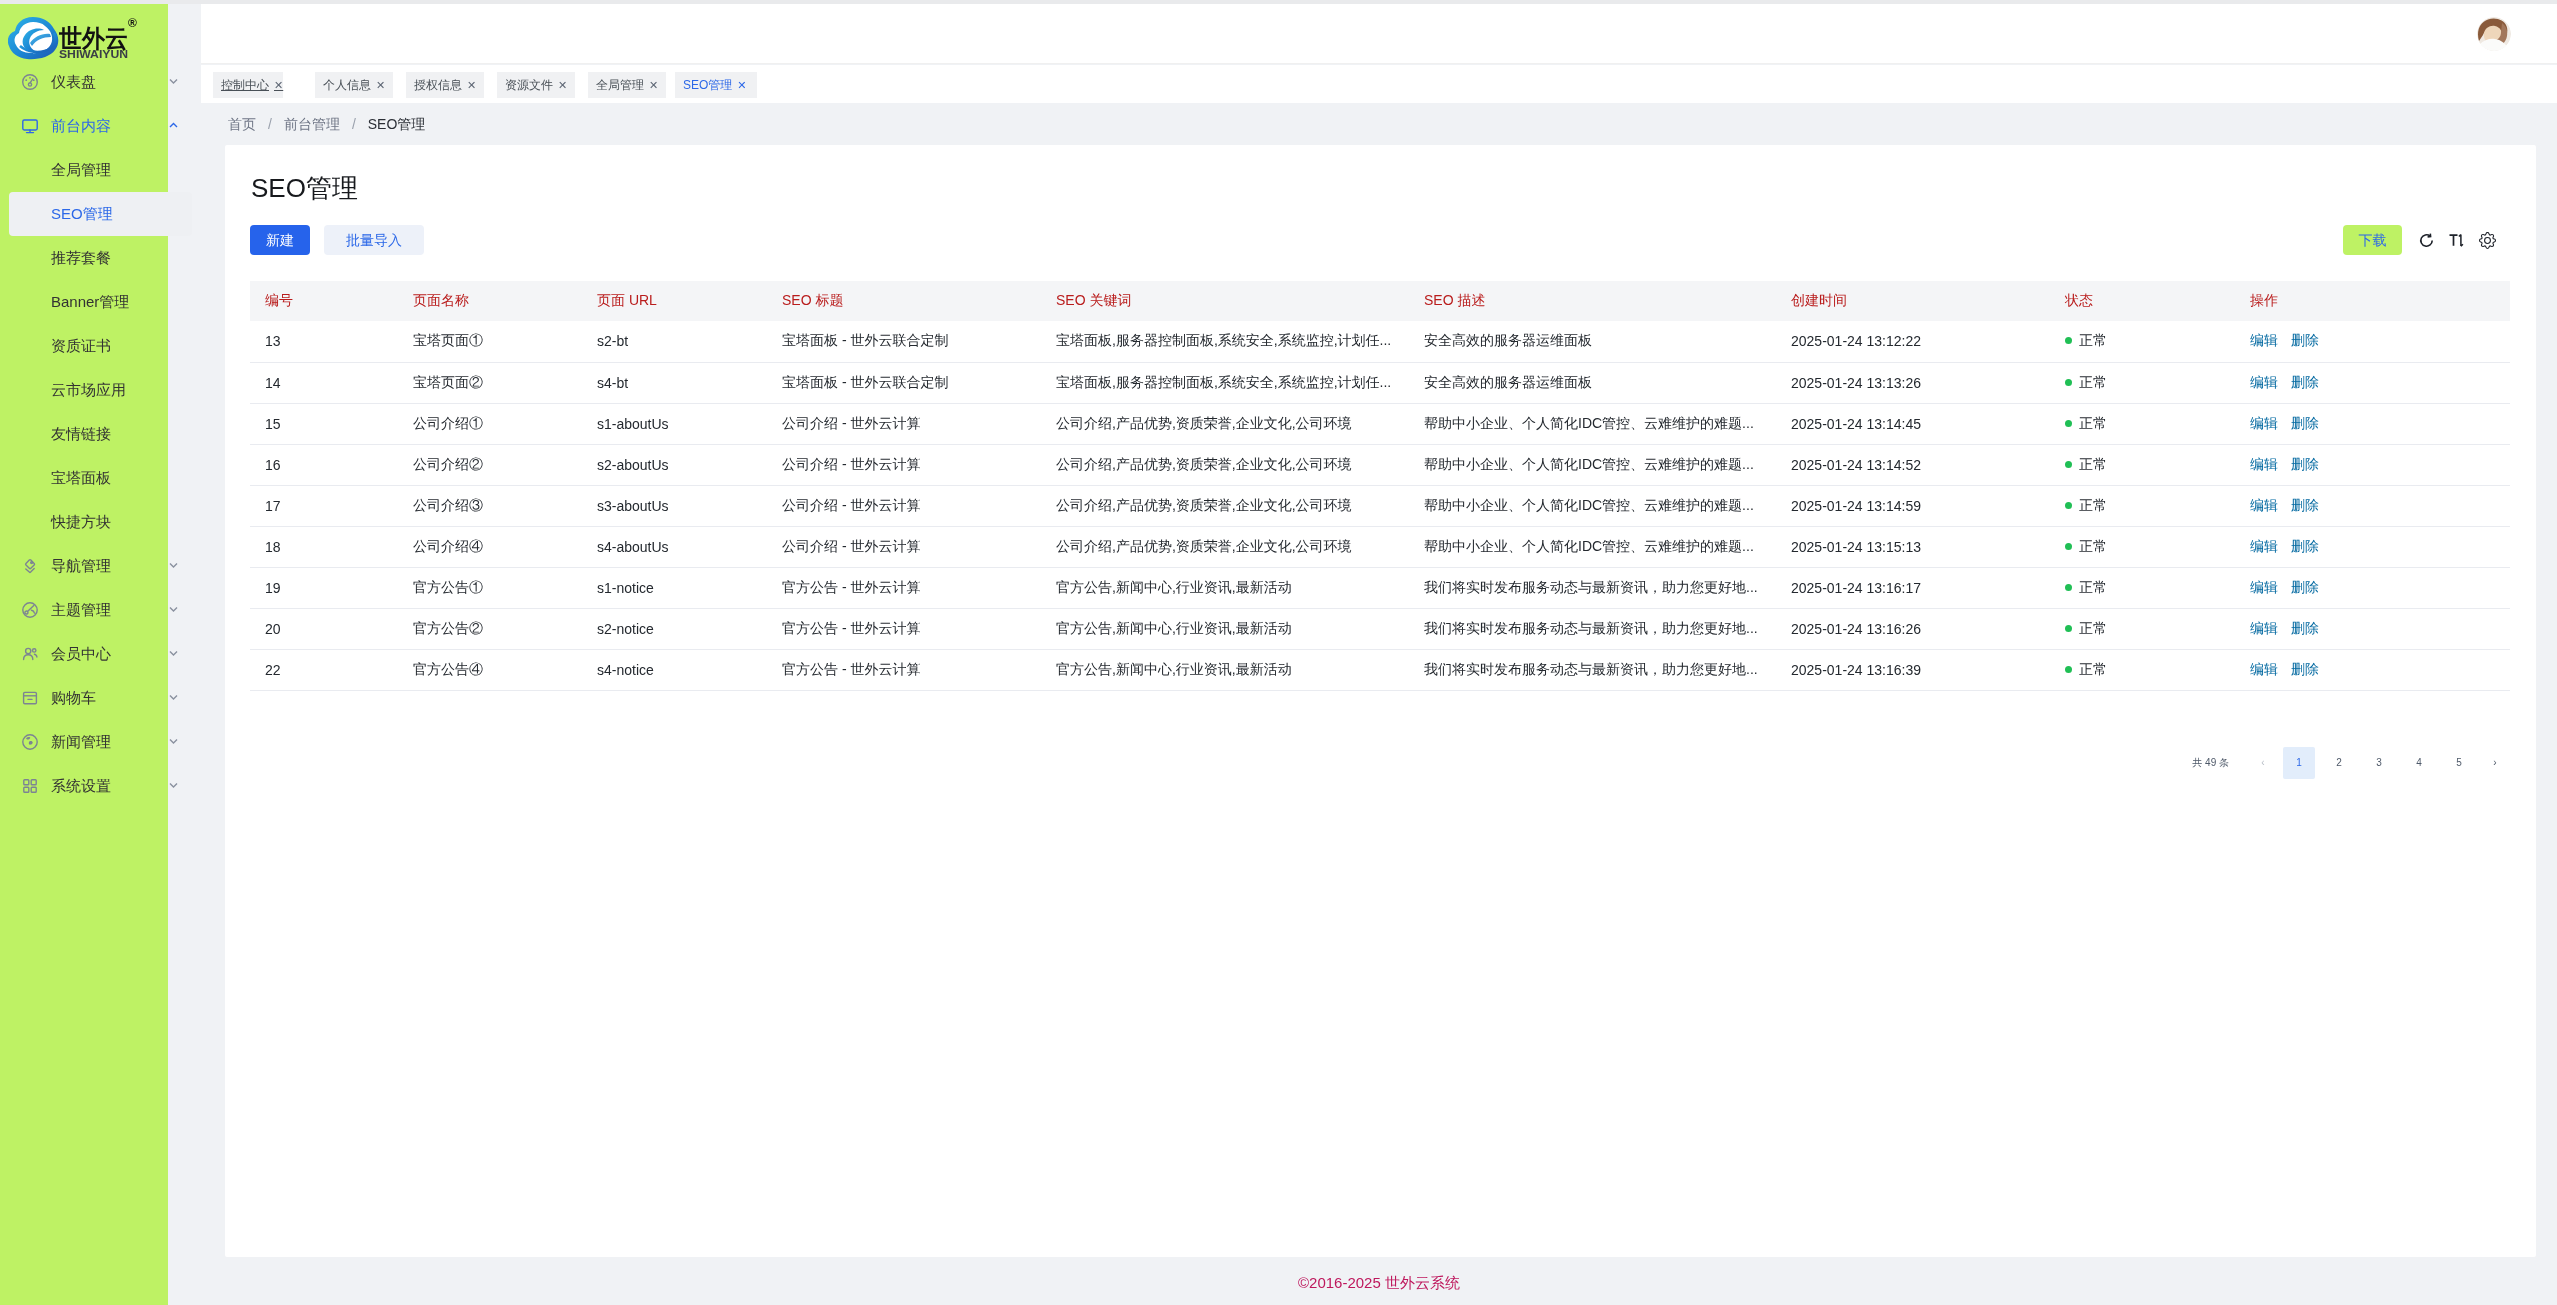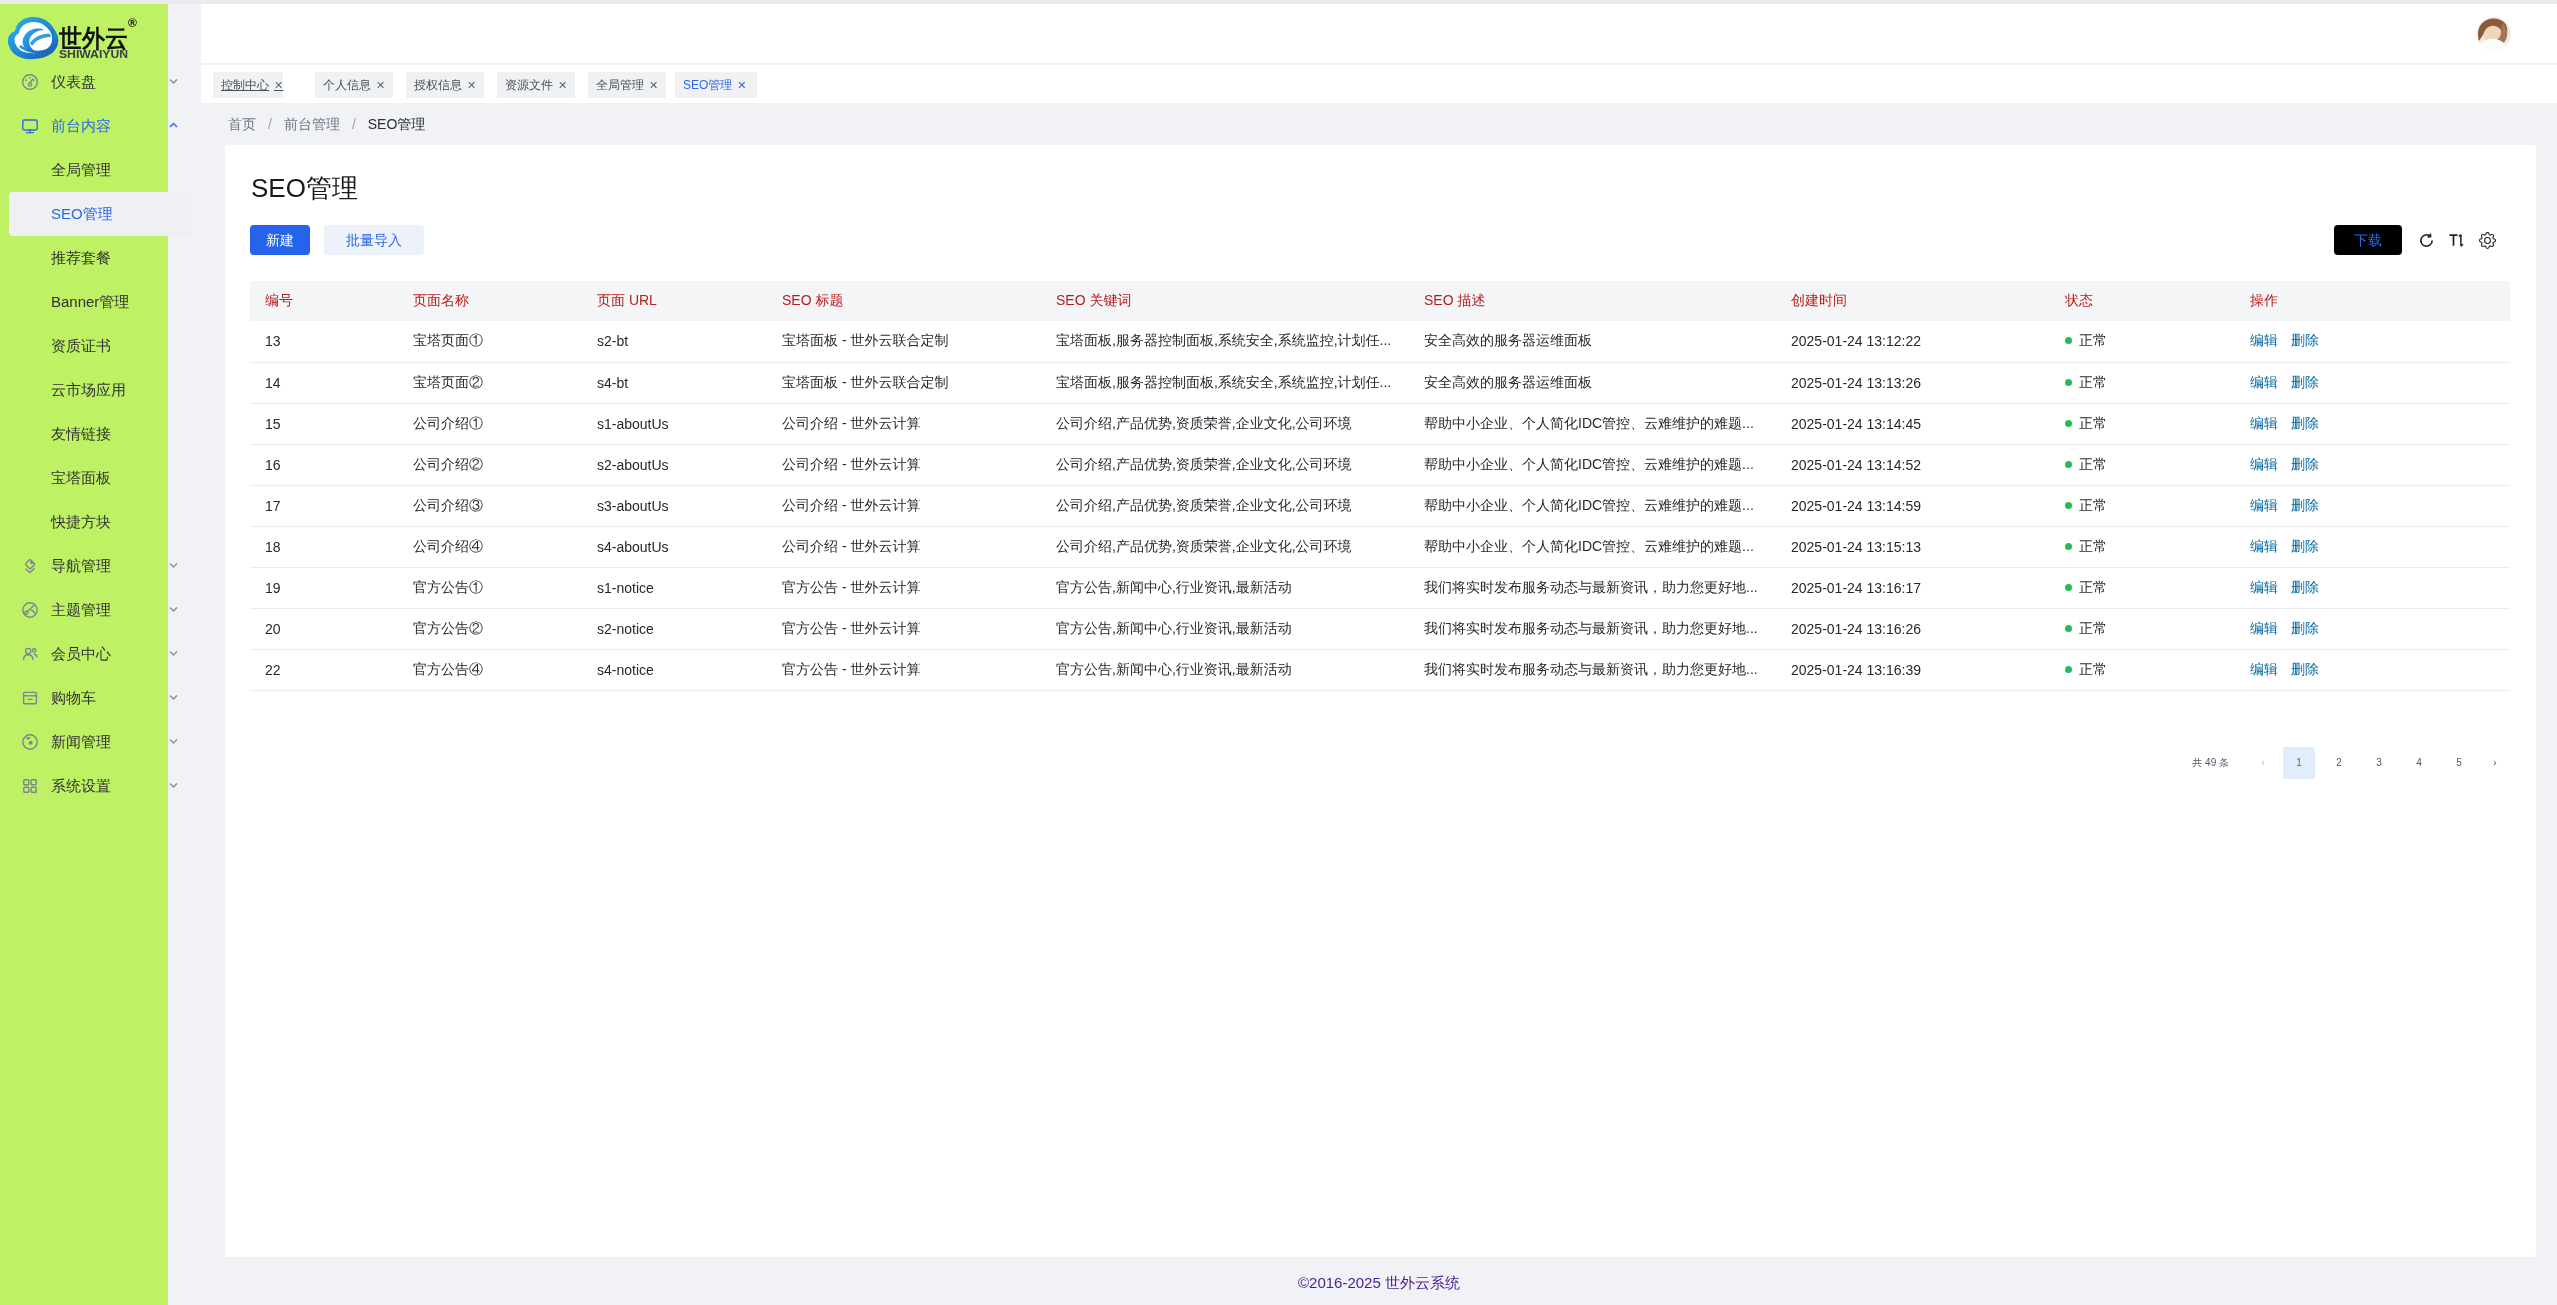--- a/index.html
+++ b/index.html
@@ -34,39 +34,39 @@
 .crumbs { position:absolute; left:228px; top:103px; height:42px; line-height:42px; font-size:14px; color:#6f7686; }
 .crumbs .sep { margin:0 12px; color:#9aa1ad; }
 .crumbs .cur { color:#2b2f36; }
 
 .card { position:absolute; left:225px; top:145px; width:2311px; height:1112px; background:#fff; border-radius:2px; }
 .title { position:absolute; left:26px; top:170px; height:32px; line-height:32px; font-size:26px; color:#17191d; }
 .title { top:27px; }
 .btn { position:absolute; top:80px; height:30px; line-height:30px; border-radius:4px; font-size:14px; text-align:center; }
 .btn.primary { left:25px; width:60px; background:#2663eb; color:#fff; }
 .btn.ghost { left:99px; width:100px; background:#edf1f9; color:#2c68e8; }
-.btn.dl { right:134px; width:68px; background:#000000; color:#2c68e8; }
+.btn.dl { right:134px; width:59px; background:#bef264; color:#2c68e8; }
 .tbtn { position:absolute; top:87px; width:17px; height:17px; color:#1d2129; }
 .tbtn svg { width:17px; height:17px; display:block; }
 
 table.grid { position:absolute; left:25px; top:136px; width:2260px; border-collapse:collapse; table-layout:fixed; font-size:14px; }
 table.grid th { background:#f4f5f7; font-weight:normal; text-align:left; color:#b91c1c; height:40px; padding:0 0 0 15px; }
 table.grid td { height:41px; padding:0 0 0 15px; color:#24292f; border-bottom:1px solid #e9ebf0; white-space:nowrap; overflow:hidden; }
 .dot { display:inline-block; width:7px; height:7px; border-radius:50%; background:#20bf55; margin-right:7px; vertical-align:1px; }
 .ops a { color:#0369a1; text-decoration:none; }
 .ops a + a { margin-left:13px; }
 
 .pager { position:absolute; right:25px; top:602px; height:32px; line-height:32px; font-size:10px; color:#4e5969; }
 .pager span { display:inline-block; text-align:center; }
 .pgtotal { margin-right:18px; color:#4e5969; }
 .pgarr { width:32px; color:#b6bcc6; }
 .pgnum { width:32px; height:32px; margin:0 4px; }
 .pgnum.on { background:#e2edfb; color:#2c68e8; border-radius:2px; }
 
-.footer { position:absolute; left:201px; top:1258px; width:2356px; height:47px; line-height:50px; text-align:center; color:#4c1d95; font-size:15px; }
+.footer { position:absolute; left:201px; top:1258px; width:2356px; height:47px; line-height:50px; text-align:center; color:#be185d; font-size:15px; }
 </style>
 </head>
 <body>
 <div style="position:absolute;left:0;top:0;width:2557px;height:4px;background:#e9eaec;z-index:60;"></div>
 <div class="tophead"></div>
 <div class="tabstrip">
   <span class="chip" style="left:12px;width:70px;text-decoration:underline;">控制中心<span class="x">✕</span></span>
   <span class="chip" style="left:114px;width:78px;">个人信息<span class="x">✕</span></span>
   <span class="chip" style="left:205px;width:78px;">授权信息<span class="x">✕</span></span>
   <span class="chip" style="left:296px;width:78px;">资源文件<span class="x">✕</span></span>

